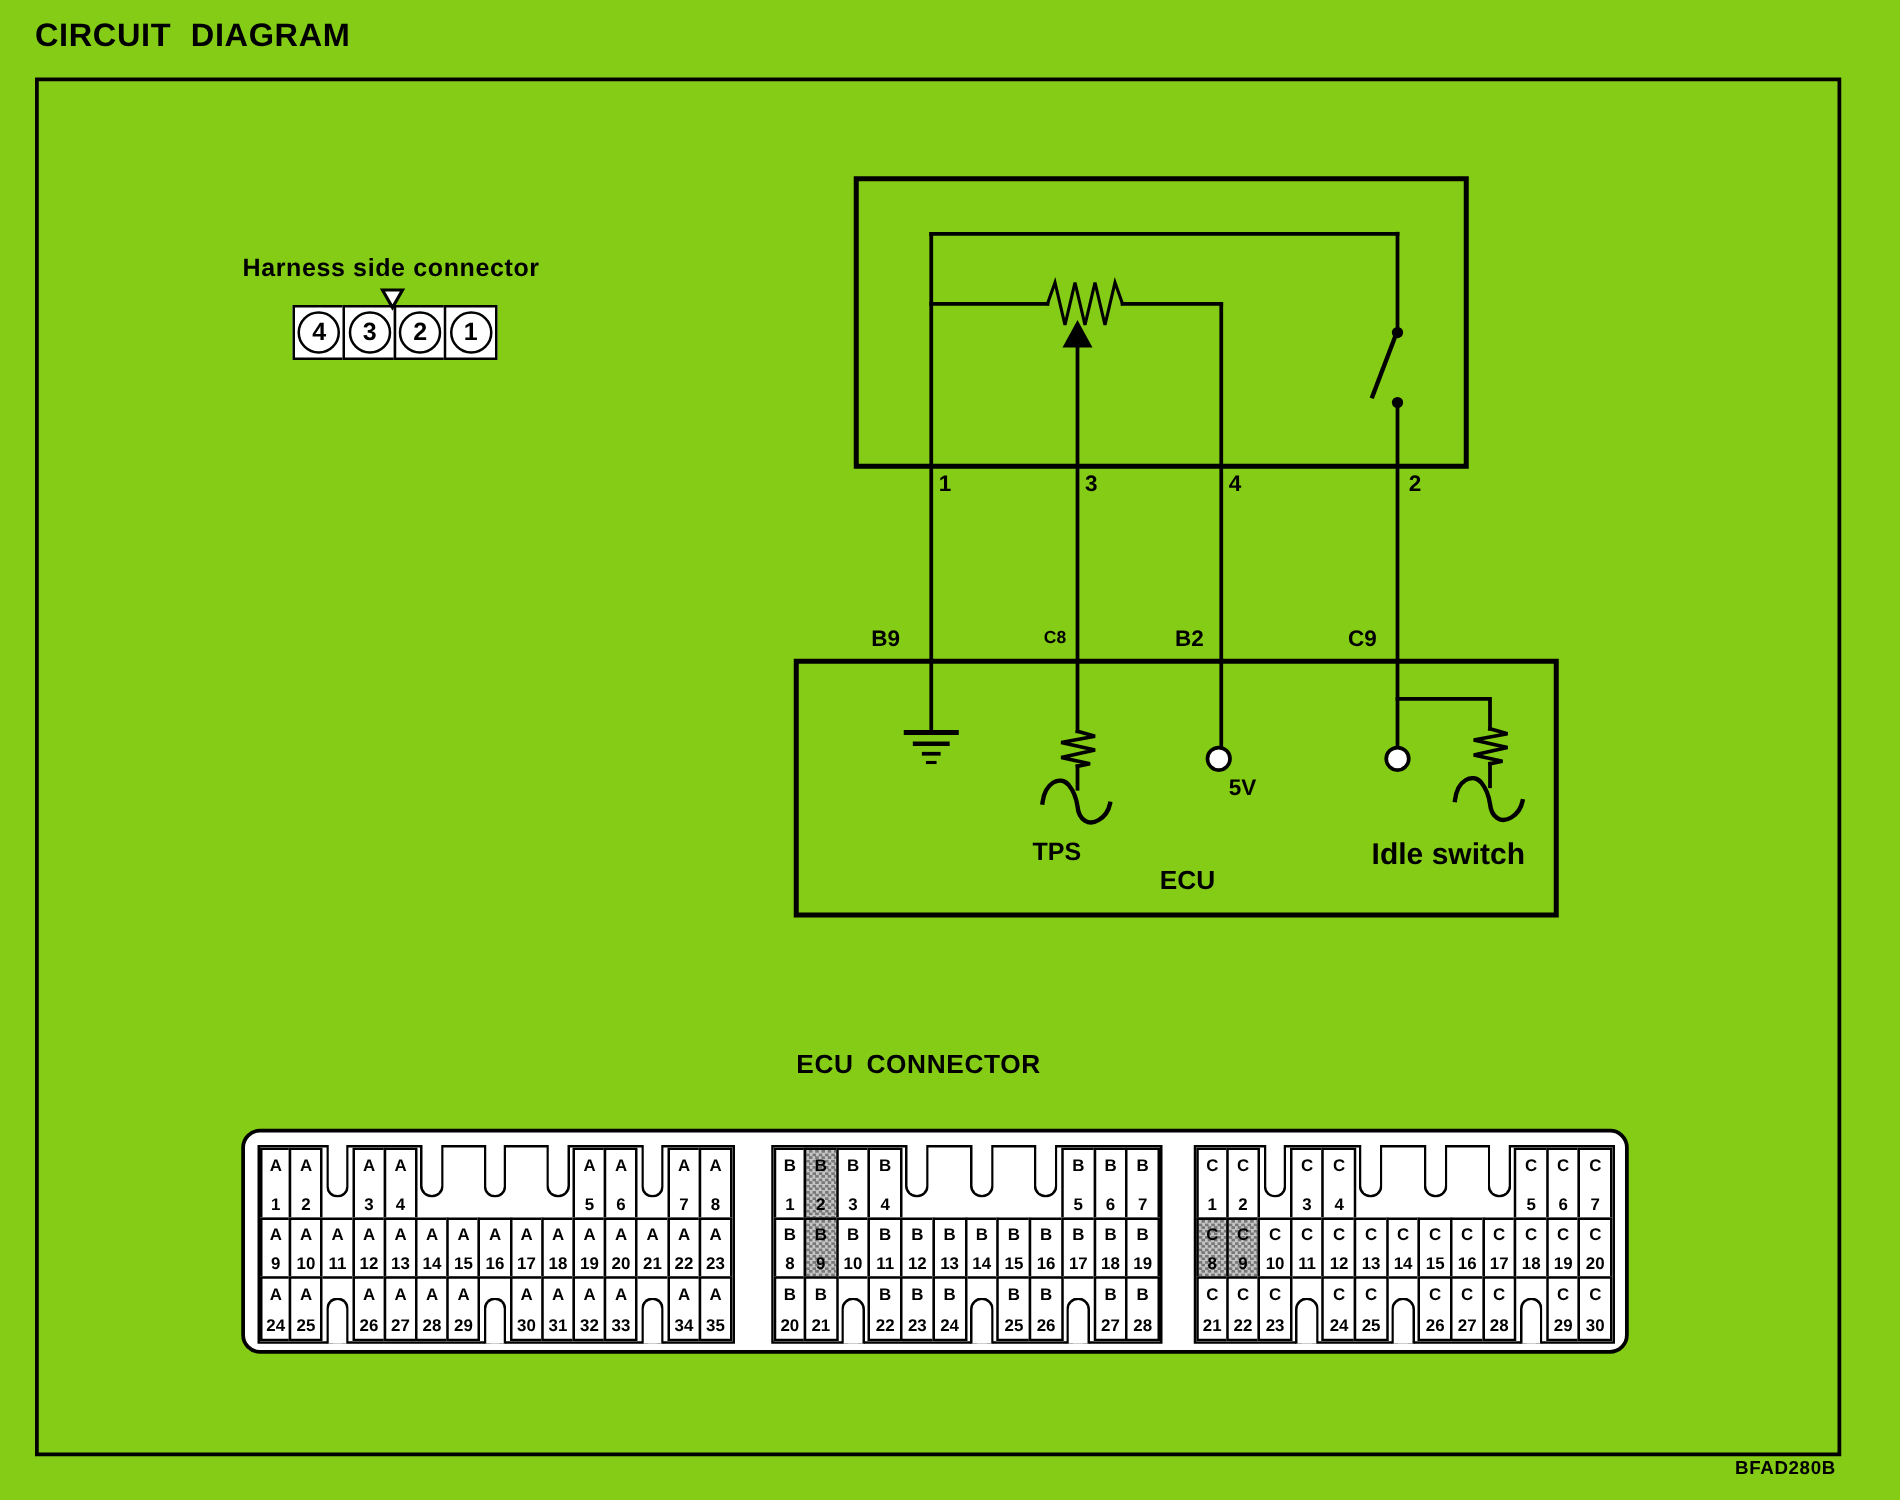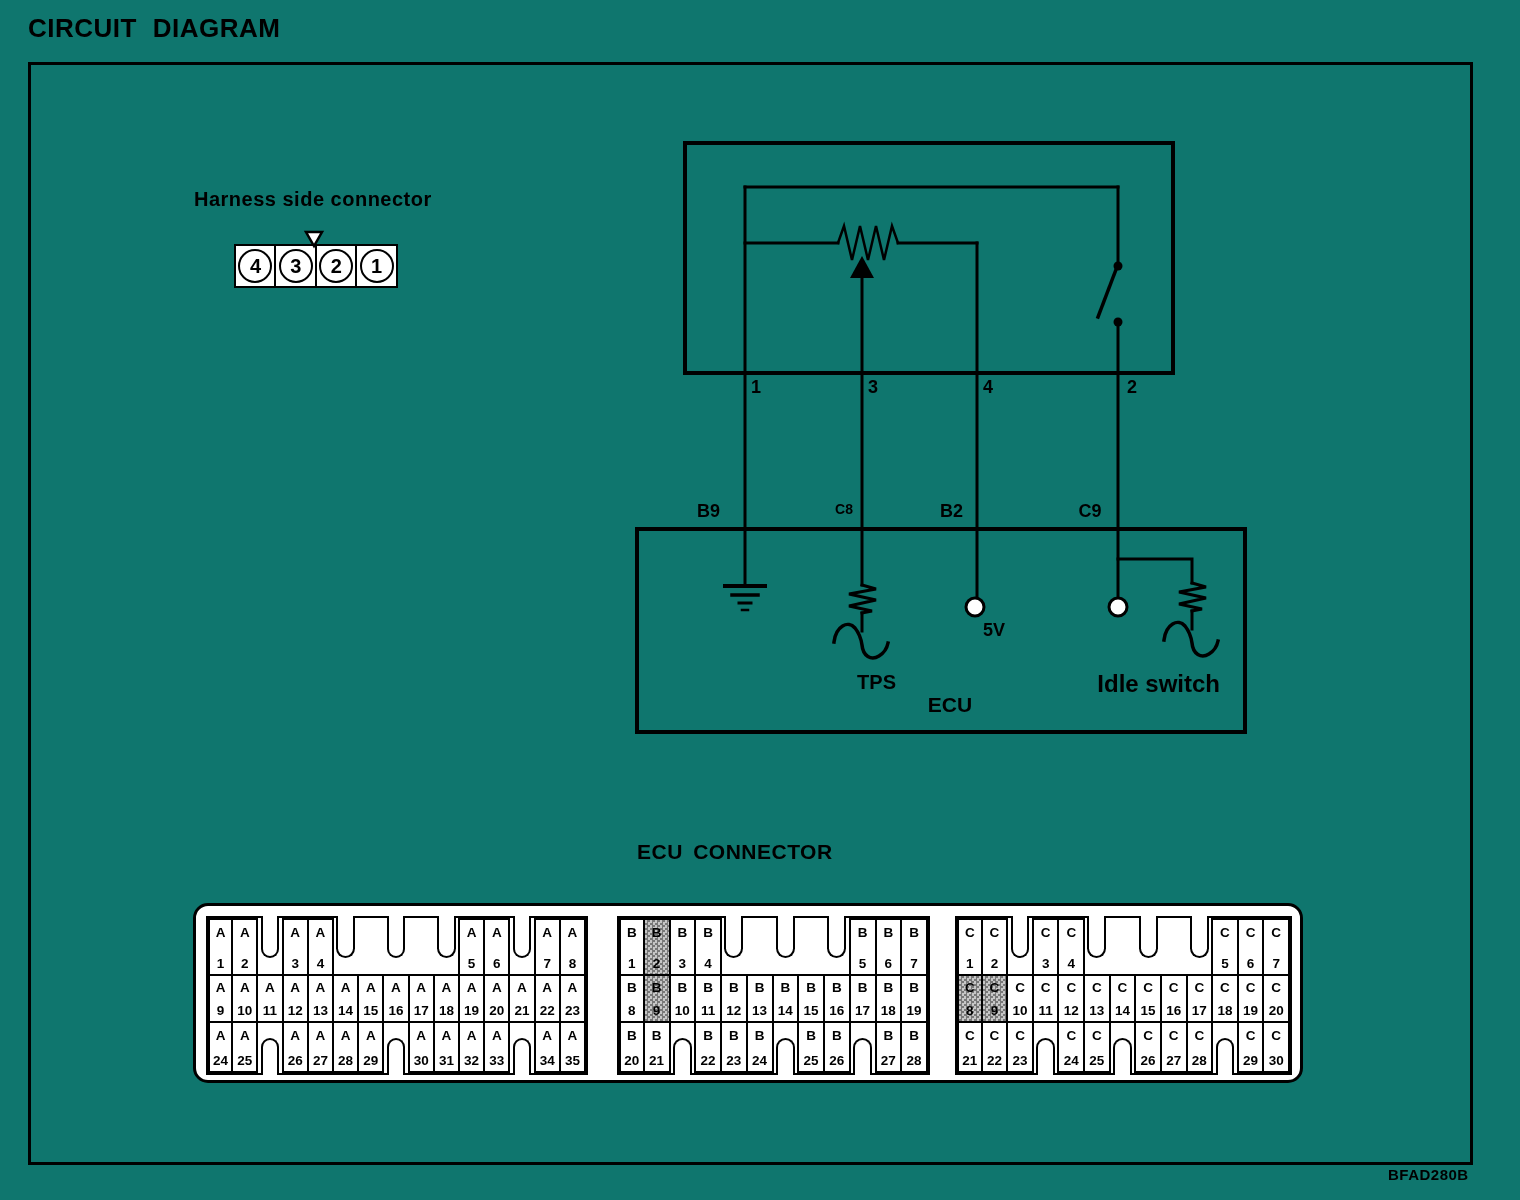--- a/index.html
+++ b/index.html
@@ -1,18 +1,18 @@
 <!DOCTYPE html>
 <html><head>
 <meta charset="utf-8">
 <title>Circuit Diagram</title>
 <style>
   html,body { margin:0; padding:0; background:#fff; }
   #stage {
-    position:relative; width:1520px; height:1200px; background:#0f766e;
+    position:relative; width:1520px; height:1200px; background:#84cc16;
     font-family:"Liberation Sans", sans-serif; color:#000; overflow:hidden;
   }
   .lbl { position:absolute; color:#000; font-weight:bold; white-space:nowrap; line-height:1.1; }
   .frame { position:absolute; left:28px; top:62px; width:1439px; height:1097px; border:3px solid #000; }
   svg.circuit { position:absolute; left:0; top:0; }
 
   
   .hconn { position:absolute; left:234px; top:244px; width:164px; height:44px; display:flex; box-sizing:border-box; }
   .hcell { flex:1; border:2.5px solid #000; margin-left:-2.5px; display:flex; align-items:center; justify-content:center; background:#fff; box-sizing:border-box; }
   .hcell:first-child { margin-left:0; }
@@ -45,21 +45,21 @@
 </style>
 </head>
 <body>
 
 <div id="stage">
 
   <div class="lbl" style="left:28px; top:14px; font-size:26px; word-spacing:8px; letter-spacing:0.5px;">CIRCUIT DIAGRAM</div>
 
   <div class="frame"></div>
 
-  <div class="lbl" style="left:194px; top:188px; font-size:20px; letter-spacing:0.5px;">Harness side connector</div>
+  <div class="lbl" style="left:194px; top:204px; font-size:20px; letter-spacing:0.5px;">Harness side connector</div>
 
   <div class="hconn" id="harness-pins">
       <div class="hcell">
         <div class="hcirc">4</div>
       </div>
       <div class="hcell">
         <div class="hcirc">3</div>
       </div>
       <div class="hcell">
         <div class="hcirc">2</div>
@@ -121,21 +121,21 @@
   <div class="lbl" style="left:751px; top:378px; font-size:18px;">1</div>
   <div class="lbl" style="left:868px; top:378px; font-size:18px;">3</div>
   <div class="lbl" style="left:983px; top:378px; font-size:18px;">4</div>
   <div class="lbl" style="left:1127px; top:378px; font-size:18px;">2</div>
 
   <div class="lbl" style="left:697px; top:502px; width:40px; text-align:left; font-size:18px;">B9</div>
   <div class="lbl" style="left:813px; top:502px; width:40px; text-align:right; font-size:14px;">C8</div>
   <div class="lbl" style="left:923px; top:502px; width:40px; text-align:right; font-size:18px;">B2</div>
   <div class="lbl" style="left:1070px; top:502px; width:40px; text-align:center; font-size:18px;">C9</div>
 
-  <div class="lbl" style="left:826px; top:671px; width:70px; text-align:right; font-size:20px;">TPS</div>
+  <div class="lbl" style="left:826px; top:671px; width:70px; text-align:left; font-size:20px;">TPS</div>
   <div class="lbl" style="left:945px; top:621px; width:60px; text-align:right; font-size:18px;">5V</div>
   <div class="lbl" style="left:1080px; top:671px; width:140px; text-align:right; font-size:24px;">Idle switch</div>
   <div class="lbl" style="left:915px; top:693px; width:70px; text-align:center; font-size:21px;">ECU</div>
 
   <div class="lbl" style="left:637px; top:840px; font-size:21px; letter-spacing:0.5px; word-spacing:4px;">ECU CONNECTOR</div>
 
   <div class="connector-outer">
     <div class="pin-group" style="left:10px; width:382px;">
         <div class="pin-row r0" style="--cols: 15;">
           <div class="cell pin">

